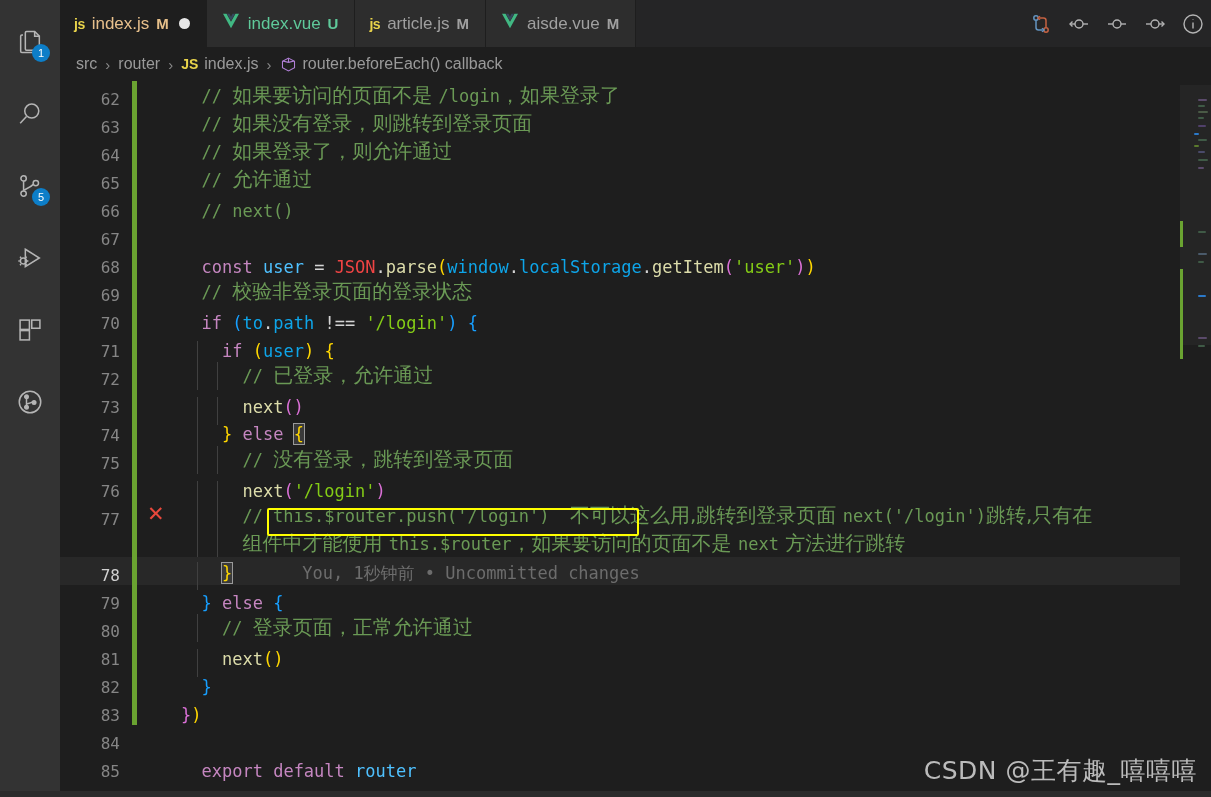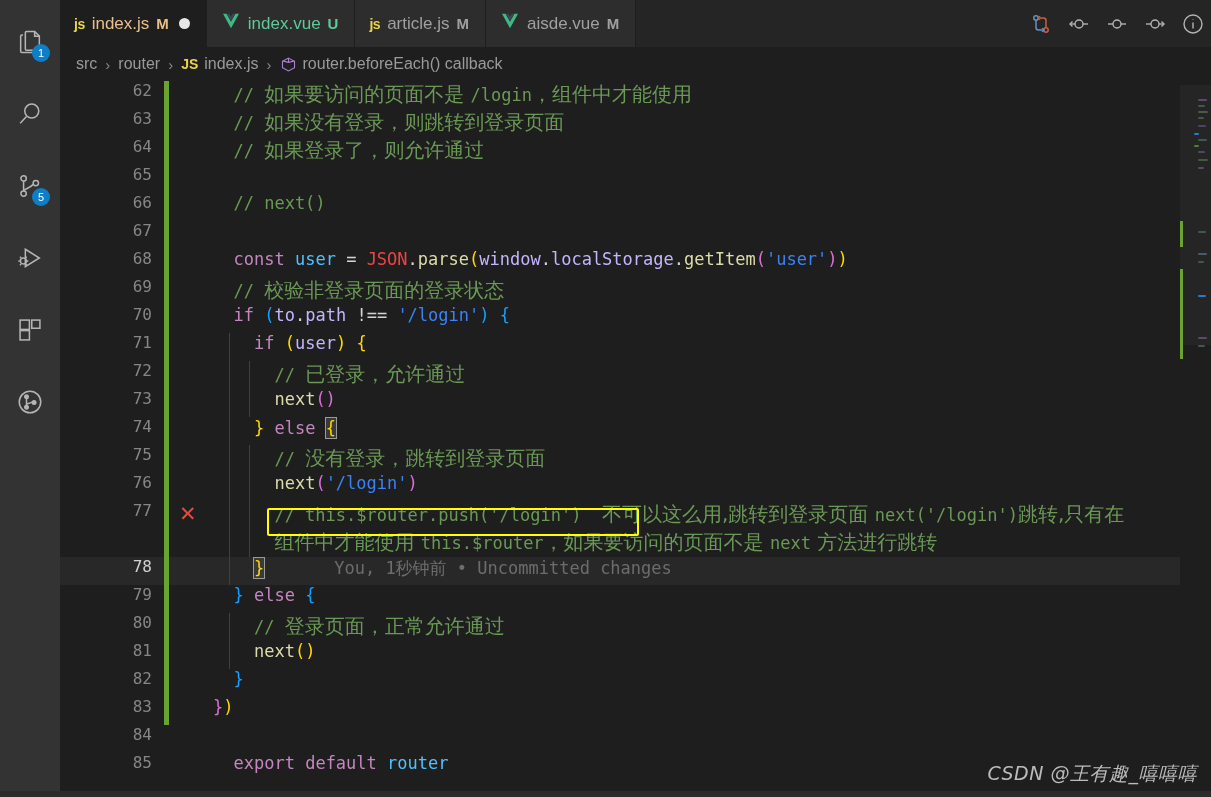--- a/index.html
+++ b/index.html
@@ -76,23 +76,22 @@
   .editor {
     position: relative; flex: 1 1 auto; background: #1e1e1e;
     overflow: hidden;
   }
   .code-area {
     position: absolute; inset: 0 31px 0 0;
     font-family: "DejaVu Sans Mono", "Liberation Mono", monospace;
     font-size: 17px;
   }
   .line {
-    position: relative; height: 28px; display: flex; align-items: flex-start;
+    position: relative; height: 28px; display: flex; align-items: flex-end;
     white-space: pre;
-    padding-left: 32px;
   }
   .line.active-line { background: #282828; }
   .ln {
     width: 72px; flex: 0 0 72px; text-align: right; padding-right: 12px;
     color: #868686; font-size: 16px;
     font-family: "DejaVu Sans Mono", "Liberation Mono", monospace;
   }
   .line.active-line .ln { color: #d0d0d0; }
   .gitbar {
     width: 5px; flex: 0 0 5px; height: 28px; background: #6aa331;
@@ -105,23 +104,23 @@
     font-family: "DejaVu Sans", sans-serif;
   }
   .ltext { flex: 1 1 auto; position: relative; padding-left: 2px; }
 
   
   .ig { position: absolute; top: 0; width: 1px; height: 28px; background: #404040; }
 
   
   .cmt { color: #6a9955; }
   .kw  { color: #c586c0; }
-  .var { color: #c4b5fd; }
+  .var { color: #0ea5e9; }
   .fn  { color: #dcdcaa; }
-  .str { color: #3b82f6; }
+  .str { color: #84cc16; }
   .cls { color: #ef4444; }
   .op  { color: #d4d4d4; }
   .b1  { color: #ffd700; }
   .b2  { color: #da70d6; }
   .b3  { color: #179fff; }
   .cn  { color: #4fc1ff; }
 
   .cjk { font-family: "DejaVu Sans", "Liberation Sans", sans-serif; font-size: 20px; }
 
   .hlbox {
@@ -146,23 +145,23 @@
     position: absolute; left: 0; width: 31px; top: 4px; height: 260px;
     background: rgba(255,255,255,0.035);
   }
   .mm-git { position: absolute; left: 0; width: 3px; background: #6aa331; }
   .scroll-thumb {
     position: absolute; right: 0; width: 14px; background: rgba(200,200,200,0.22);
   }
 
   .watermark {
     position: absolute; right: 14px; bottom: 10px;
-    color: #c9c9c9; font-size: 19px; opacity: .92;
+    color: #c9c9c9; font-size: 25px; opacity: .92;
     font-family: "DejaVu Sans", "Liberation Sans", sans-serif;
-    pointer-events: none; letter-spacing: .5px; font-style: italic;
+    pointer-events: none; letter-spacing: .5px;
   }
   .statusstrip {
     position: absolute; left: 0; right: 0; bottom: 0; height: 6px;
     background: #2b2b2b;
   }
 </style>
 </head>
 <body>
 
 <div id="app">
@@ -335,41 +334,42 @@
       <span>router.beforeEach() callback</span>
     </div>
 
     <div class="editor">
       <div class="code-area">
 
         <div class="line">
           <span class="ln">62</span>
           <span class="gitbar"></span>
           <span class="gutter2"></span>
-          <span class="ltext"><span class="cmt">  // </span><span class="cmt cjk">如果要访问的页面不是 </span><span class="cmt">/login</span><span class="cmt cjk">，组件中才能使用</span></span>
+          <span class="ltext"><span class="cmt">  // </span><span class="cmt cjk">如果要访问的页面不是 </span><span class="cmt">/login</span><span class="cmt cjk">，如果登录了</span></span>
         </div>
 
         <div class="line">
           <span class="ln">63</span>
           <span class="gitbar"></span>
           <span class="gutter2"></span>
           <span class="ltext"><span class="cmt">  // </span><span class="cmt cjk">如果没有登录，则跳转到登录页面</span></span>
         </div>
 
         <div class="line">
           <span class="ln">64</span>
           <span class="gitbar"></span>
           <span class="gutter2"></span>
           <span class="ltext"><span class="cmt">  // </span><span class="cmt cjk">如果登录了，则允许通过</span></span>
         </div>
 
         <div class="line">
           <span class="ln">65</span>
           <span class="gitbar"></span>
           <span class="gutter2"></span>
+          <span class="ltext"><span class="cmt">  // </span><span class="cmt cjk">允许通过</span></span>
         </div>
 
         <div class="line">
           <span class="ln">66</span>
           <span class="gitbar"></span>
           <span class="gutter2"></span>
           <span class="ltext"><span class="cmt">  // next()</span></span>
         </div>
 
         <div class="line">

